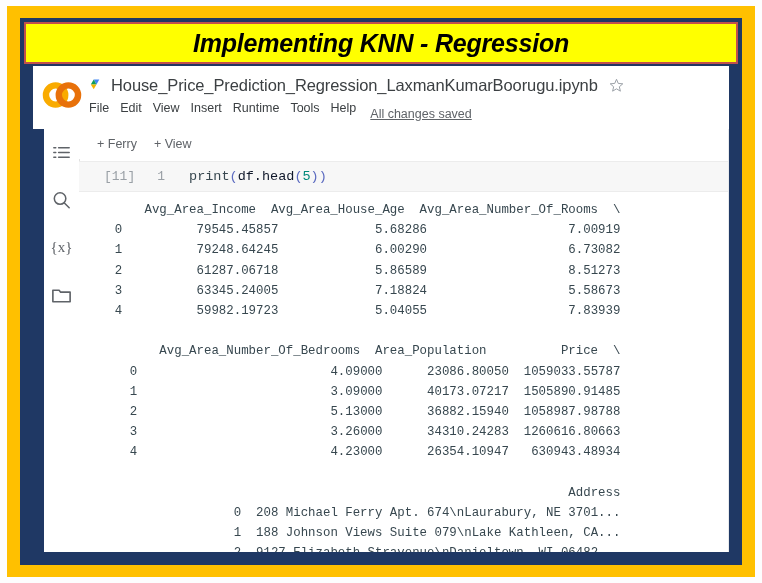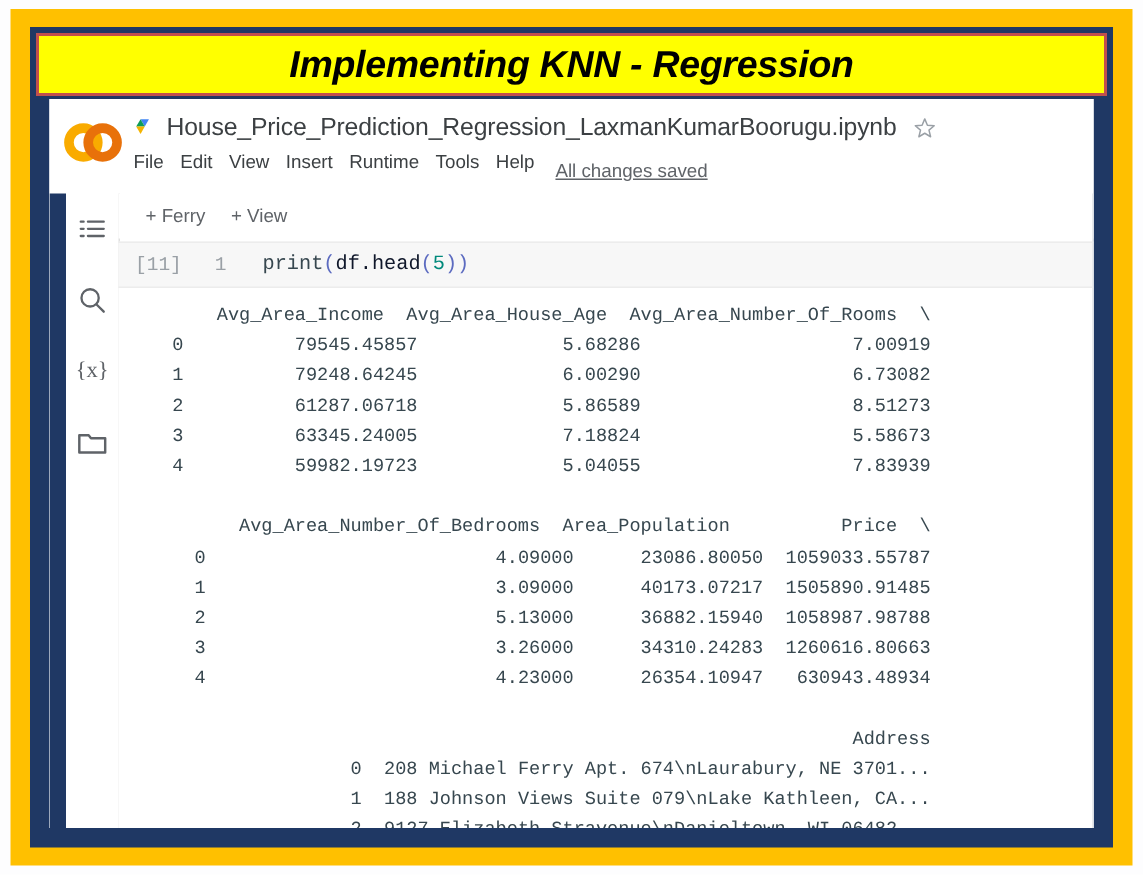--- a/index.html
+++ b/index.html
@@ -194,21 +194,21 @@
     border-top: 1px solid #ececec;
     border-bottom: 1px solid #ececec;
     box-sizing: border-box;
     display: flex;
     align-items: center;
   }
   .exec-count {
     font-family: "Liberation Mono", monospace;
     font-size: 13px;
     color: #9aa0a6;
-    margin-left: 11px;
+    margin-left: 25px;
     white-space: nowrap;
   }
   .line-no {
     font-family: "Liberation Mono", monospace;
     font-size: 13px;
     color: #9aa0a6;
     margin-left: 22px;
     white-space: nowrap;
   }
   .code-src {

